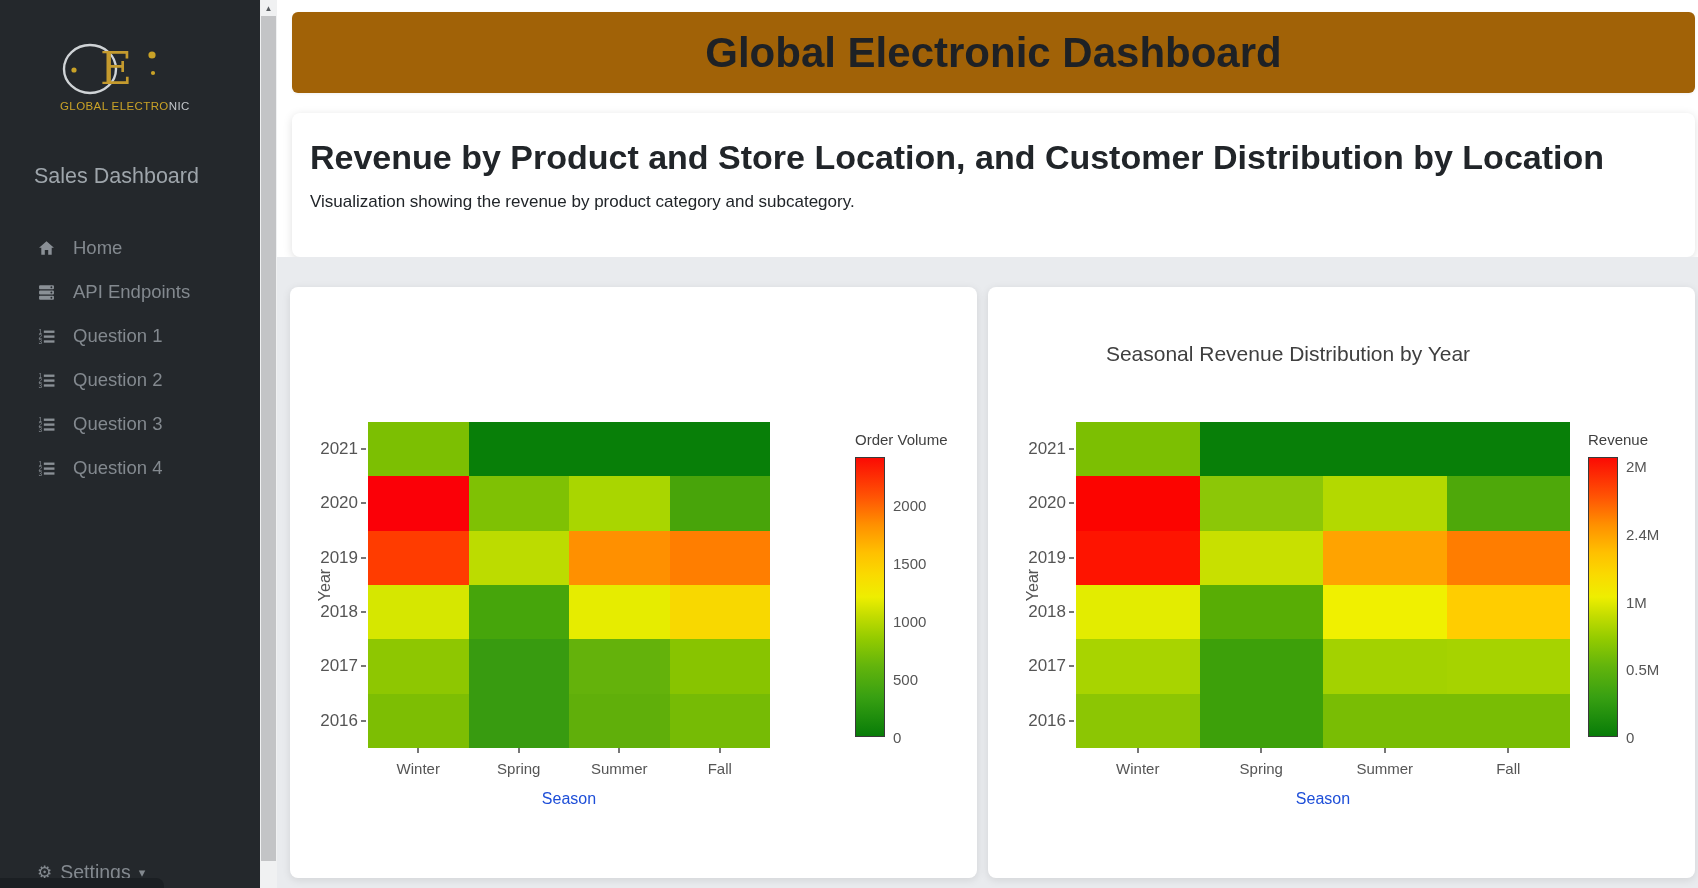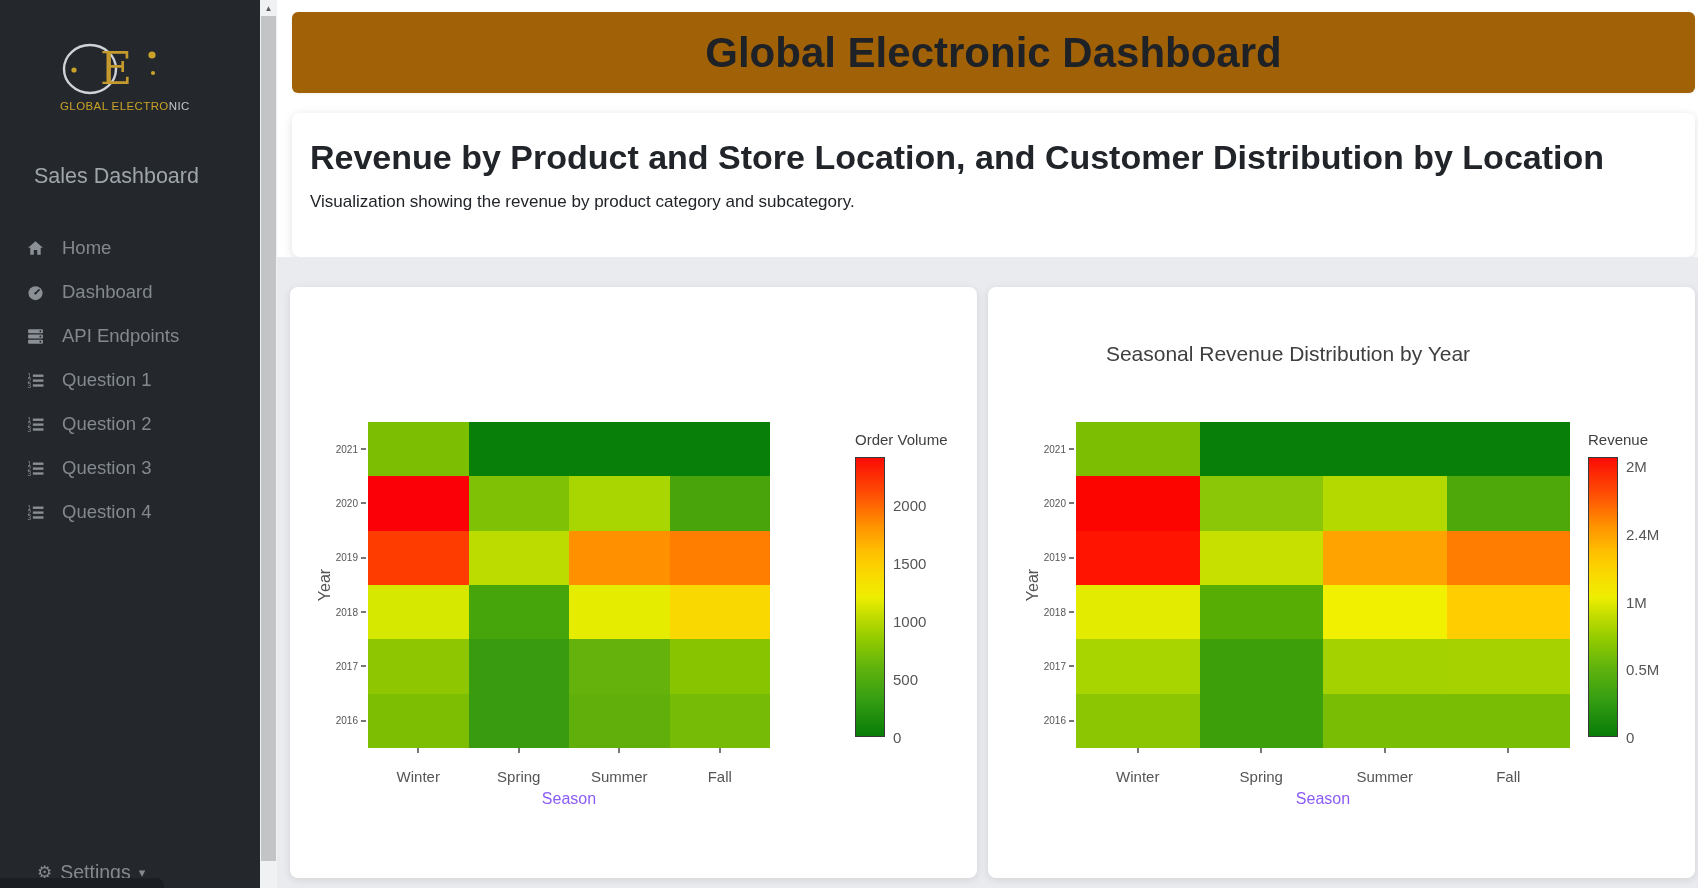--- a/index.html
+++ b/index.html
@@ -8,21 +8,21 @@
 
   
   .sidebar { position:absolute; left:0; top:0; width:260px; height:888px;
     background:#24282c; color:#8a9096; z-index:2; }
   .logo-block { position:absolute; left:52px; top:40px; width:140px; }
   .brand-line { font-size:11.5px; letter-spacing:.4px; margin-top:-6px; margin-left:8px; white-space:nowrap; }
   .brand-gold { color:#c9a227; }
   .brand-silver { color:#c2c6ca; }
   .sidebar-title { position:absolute; left:34px; top:164px; font-size:21.5px; color:#9ea5ab; }
   .nav { position:absolute; left:0; top:226px; width:100%; list-style:none; }
-  .nav li { height:44px; display:flex; align-items:center; padding-left:24px; cursor:pointer; }
+  .nav li { height:44px; display:flex; align-items:center; padding-left:35px; cursor:pointer; }
   .nav .icon { width:22px; display:flex; justify-content:center; }
   .nav .lbl { margin-left:16px; font-size:18.5px; color:#83898f; }
   .sidebar-footer { position:absolute; left:0; bottom:2px; width:100%; height:28px;
     display:flex; align-items:center; padding-left:37px; cursor:pointer; }
   .sidebar-footer .lbl { margin-left:8px; font-size:19.5px; color:#83898f; }
   .sidebar-footer .gear { font-size:17px; color:#83898f; }
   .sidebar-footer .caret { margin-left:8px; font-size:13px; color:#83898f; }
   .status-bubble { position:absolute; left:0; top:878px; width:164px; height:10px;
     background:#1b1f23; border-radius:0 8px 0 0; z-index:5; }
 
@@ -52,28 +52,28 @@
   .chart-card.c1 { left:711px; width:707px;
     --hm-left:88px; --hm-width:494px; --cb-left:600px; --plot-right:600px; }
 
   .chart-title { position:absolute; top:55px; left:0; width:var(--plot-right);
     text-align:center; font-size:21px; color:#3f3f3f; }
   .heatmap { position:absolute; left:var(--hm-left); top:135px; width:var(--hm-width); height:326px;
     display:grid; grid-template-columns:repeat(4,1fr); grid-template-rows:repeat(6,1fr); }
   .yticks { position:absolute; left:0; top:135px; width:var(--hm-left); height:326px;
     display:flex; flex-direction:column; }
   .ytick { flex:1; display:flex; align-items:center; justify-content:flex-end; }
-  .ytick span { font-size:10px; color:#555; }
+  .ytick span { font-size:17px; color:#555; }
   .ytick i { width:5px; height:2px; background:#777; margin-left:3px; margin-right:2px; }
   .xticks { position:absolute; left:var(--hm-left); top:461px; width:var(--hm-width); display:flex; }
-  .xtick { flex:1; display:flex; flex-direction:column; align-items:center;gap:8px; }
+  .xtick { flex:1; display:flex; flex-direction:column; align-items:center; }
   .xtick i { width:2px; height:5px; background:#777; }
   .xtick span { margin-top:7px; font-size:15px; color:#555; }
   .xaxis-label { position:absolute; left:var(--hm-left); top:503px; width:var(--hm-width);
-    text-align:center; font-size:16px; color:#8b5cf6; }
+    text-align:center; font-size:16px; color:#1d4ed8; }
   .yaxis-label-wrap { position:absolute; left:calc(var(--hm-left) - 54px); top:135px; height:326px;
     width:22px; display:flex; align-items:center; justify-content:center; }
   .yaxis-label { transform:rotate(-90deg); font-size:16px; color:#555; white-space:nowrap; }
 
   .colorbar { position:absolute; left:var(--cb-left); top:170px; width:30px; height:280px;
     border:1px solid #3a3a3a;
     background:linear-gradient(to top,#087c08 0%,#38a012 14%,#62b40c 25%,#93cb00 35%,
       #c2dc00 43%,#eeee00 50%,#fada00 58%,#ffc000 66%,#ff9000 76%,#ff5404 86%,#fb0b04 100%); }
   .cb-title { position:absolute; left:var(--cb-left); top:144px; font-size:15px; color:#3f3f3f; white-space:nowrap; }
   .cb-ticks { position:absolute; left:calc(var(--cb-left) + 38px); top:170px; height:280px; width:50px; }
@@ -97,30 +97,20 @@
   <div class="sidebar-title">Sales Dashboard</div>
 
   <ul class="nav">
     <li>
       <span class="icon">
         <svg width="17" height="17" viewBox="0 0 16 16">
             <path d="M8 1.2L15 7.3h-2.1v6.5H9.6V9.4H6.4v4.4H3.1V7.3H1z" fill="#8a9096"></path>
           </svg>
       </span>
       <span class="lbl">Home</span>
-    </li>
-    <li>
-      <span class="icon">
-        <svg width="17" height="17" viewBox="0 0 16 16">
-            <circle cx="8" cy="8.6" r="6.6" fill="#8a9096"></circle>
-            <line x1="8" y1="8.8" x2="11.8" y2="5" stroke="#24282c" stroke-width="1.6"></line>
-            <circle cx="8" cy="8.8" r="1.1" fill="#24282c"></circle>
-          </svg>
-      </span>
-      <span class="lbl">Dashboard</span>
     </li>
     <li>
       <span class="icon">
         <svg width="17" height="17" viewBox="0 0 16 16">
             <g fill="#8a9096">
               <rect x="1" y="1.2" width="14" height="3.8" rx="1"></rect>
               <rect x="1" y="6.1" width="14" height="3.8" rx="1"></rect>
               <rect x="1" y="11" width="14" height="3.8" rx="1"></rect>
             </g>
             <g fill="#24282c">

